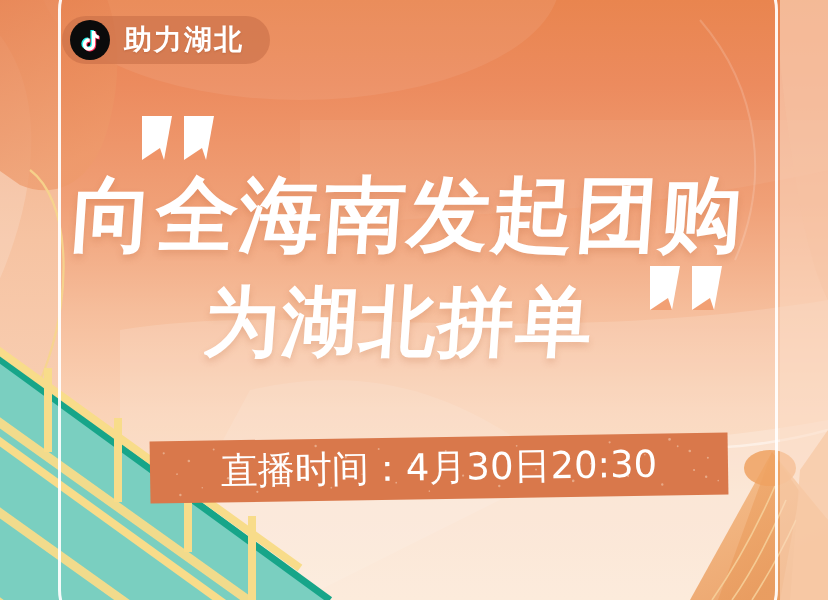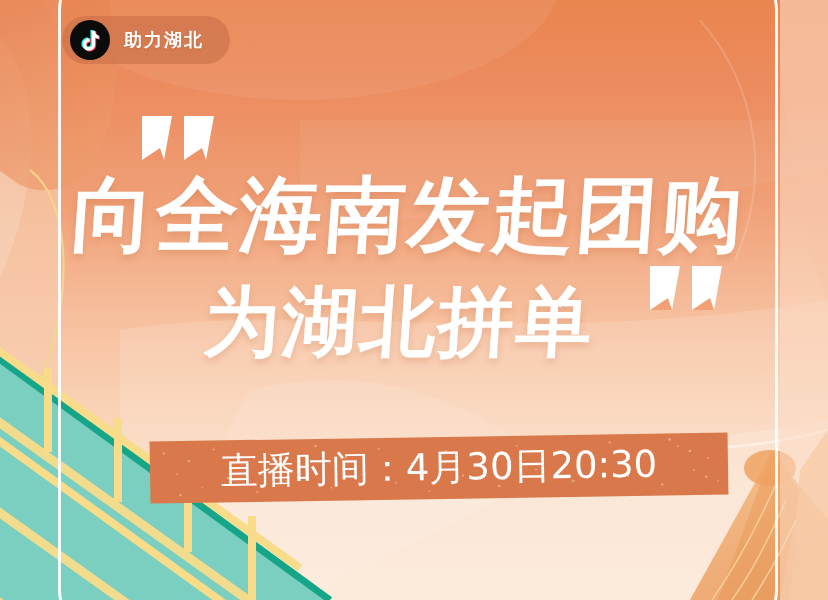--- a/index.html
+++ b/index.html
@@ -56,21 +56,21 @@
   }
   #badge-logo {
     width: 40px; height: 40px;
     border-radius: 50%;
     background: #0B0B0B;
     display: flex; align-items: center; justify-content: center;
     flex: 0 0 auto;
   }
   #badge-label {
     color: #FFFFFF;
-    font-size: 18px;
+    font-size: 28px;
     font-weight: 700;
     letter-spacing: 2px;
     white-space: nowrap;
     text-shadow: 0 1px 2px rgba(140,60,25,0.25);
   }
 
   
   #headline { position: absolute; left: 0; top: 0; width: 828px; }
 
   .title-line {

